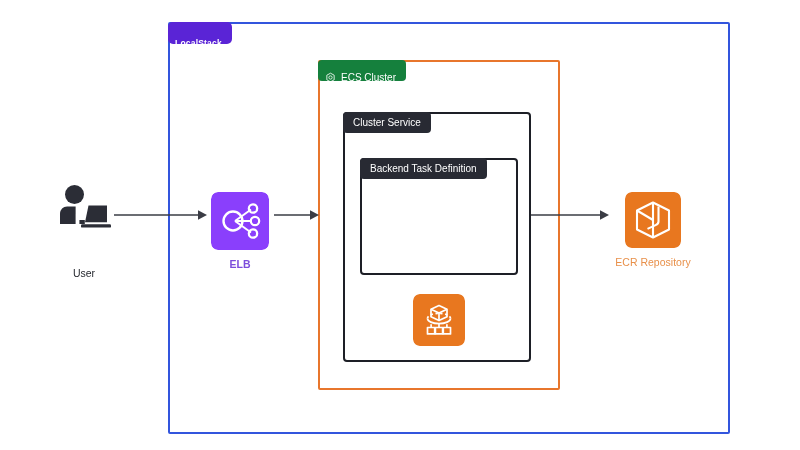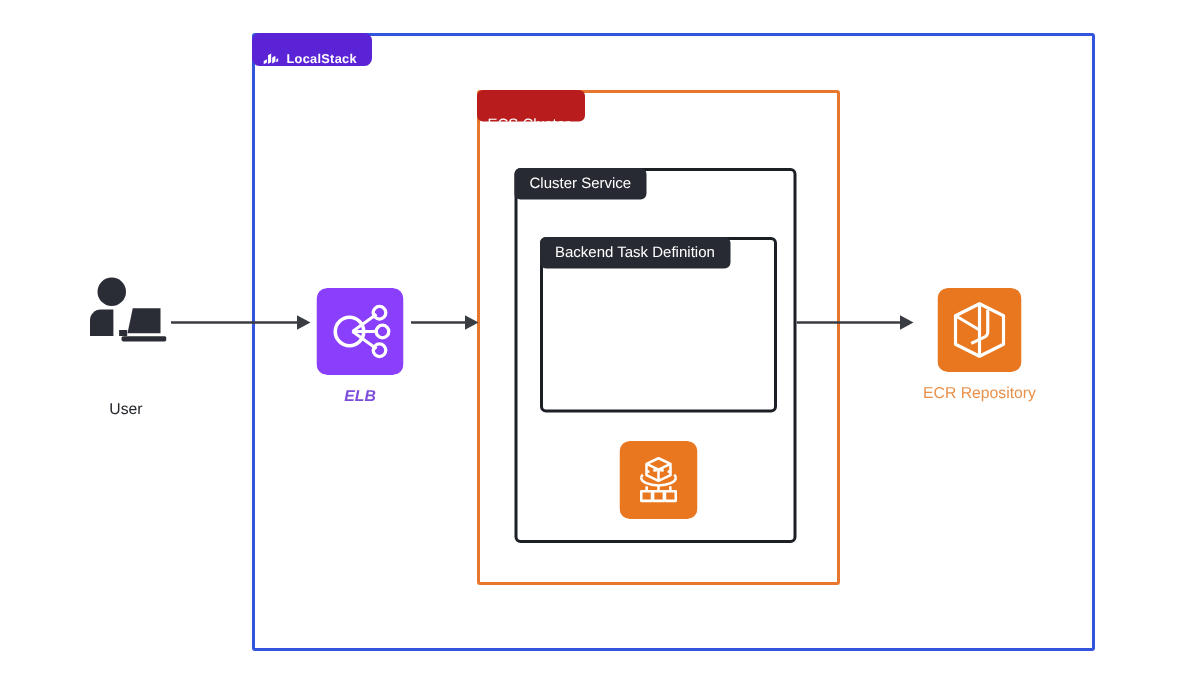--- a/index.html
+++ b/index.html
@@ -73,32 +73,32 @@
     left: 168px;
     top: 22px;
     height: 22px;
     padding: 12px 10px 0 7px;
     background: #5a24d6;
     border-radius: 5px;
     color: #ffffff;
     font-size: 8.5px;
     font-weight: bold;
     letter-spacing: 0.2px;
+    flex-direction: column;
   }
   #ecs-cluster-tag {
     left: 318px;
     top: 60px;
     height: 21px;
     padding: 14px 10px 0 7px;
-    background: #b91c1c;
+    background: #15803d;
     border-radius: 4px;
     color: #ffffff;
     font-size: 10px;
     font-weight: 500;
-    flex-direction: column;
   }
   #backend-service-tag {
     left: 343px;
     top: 112px;
     height: 21px;
     padding: 0 10px;
     background: #282a33;
     border-radius: 4px;
     color: #ffffff;
     font-size: 10px;
@@ -132,21 +132,21 @@
     line-height: 1;
     white-space: nowrap;
   }
   #node-user      { left: 42px;  top: 184px; width: 84px; gap: 28px; }
   #node-elb       { left: 206px; top: 192px; width: 68px; }
   #node-nodesrv   { left: 381px; top: 190px; width: 116px; }
   #node-ecr       { left: 608px; top: 192px; width: 90px; }
   #node-ecs-task  { left: 413px; top: 294px; width: 52px; }
 
   .label-dark   { color: #25272e; }
-  .label-purple { color: #7c4ddb; font-weight: bold; font-style: italic; }
+  .label-purple { color: #7c4ddb; font-weight: bold; }
   .label-green  { color: #57a55a; }
   .label-orange { color: #e8904a; text-align: right; }
 
   .icon-tile { border-radius: 7px; display: block; }
 
   
   .connector {
     position: absolute;
     pointer-events: none;
   }

